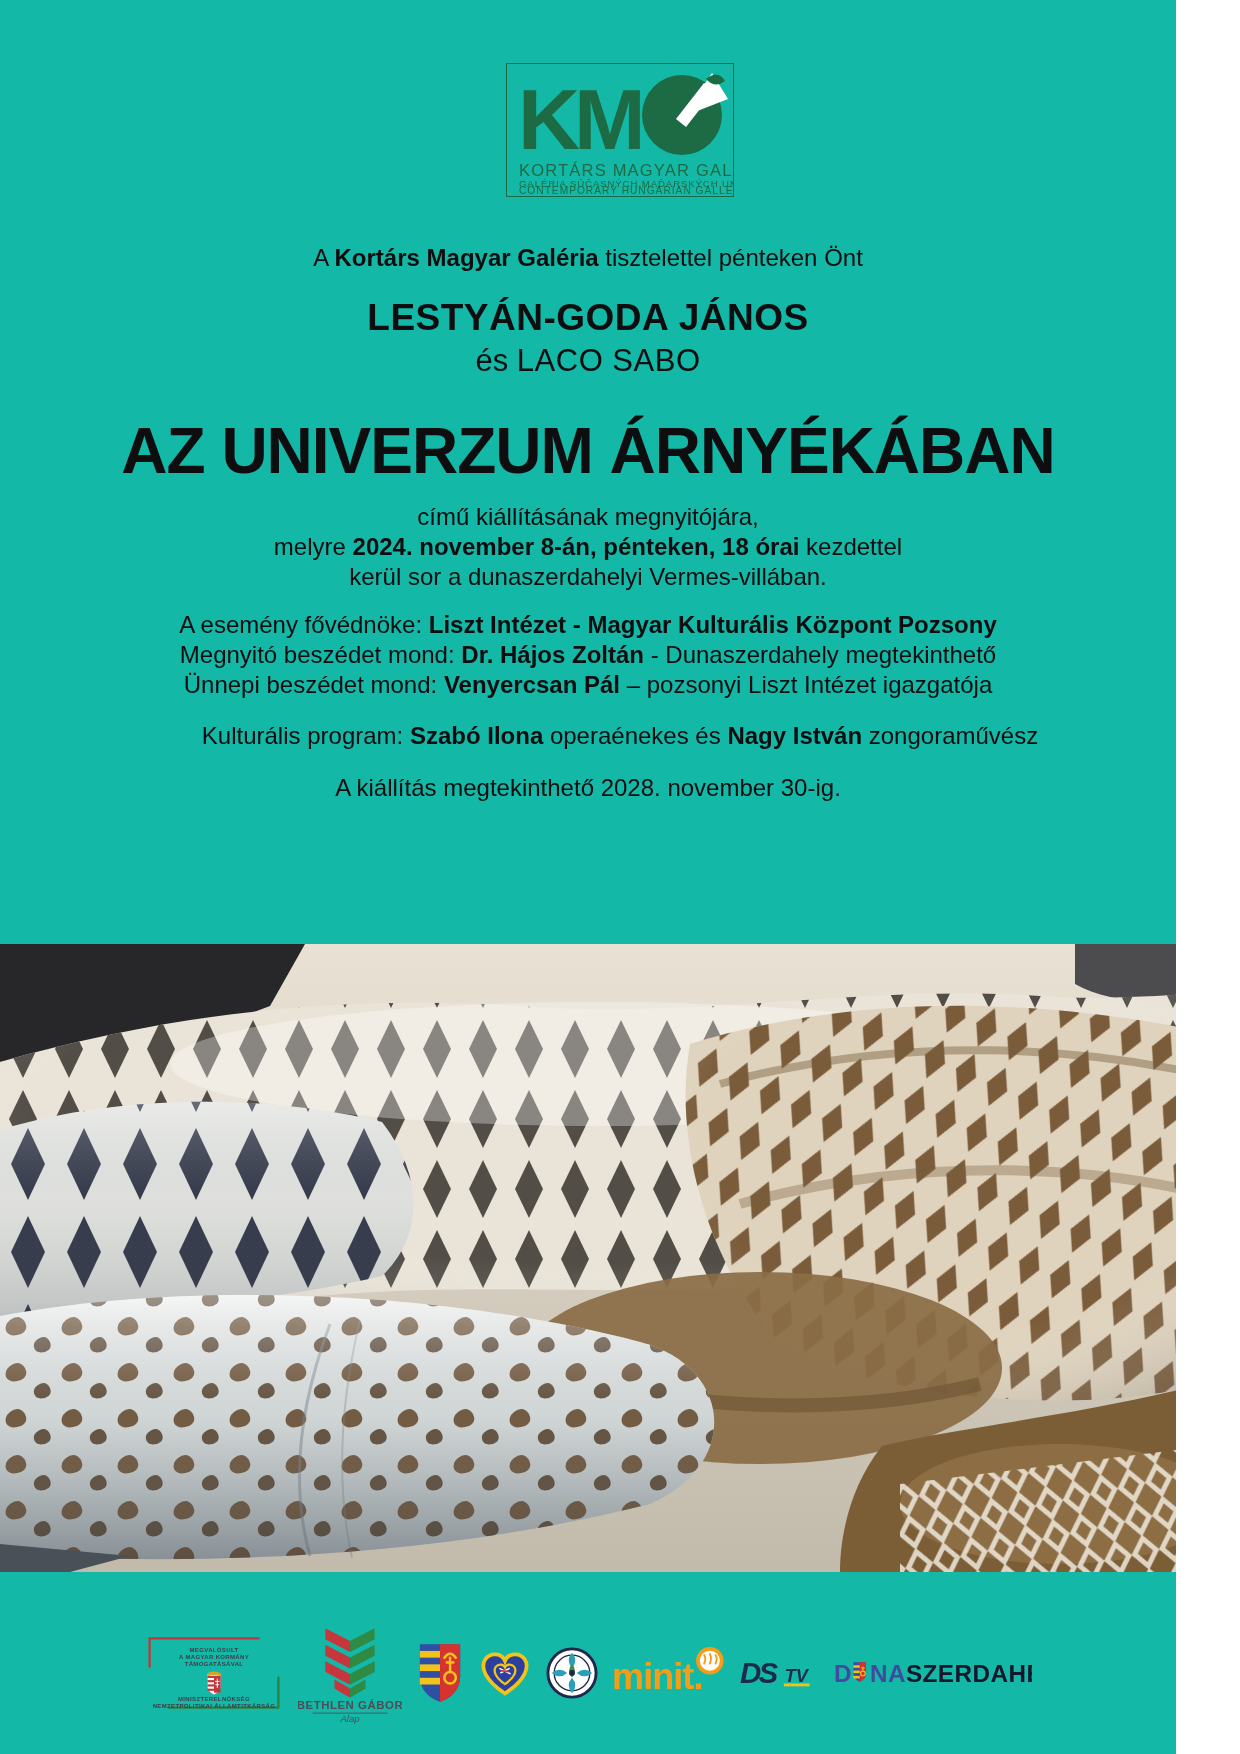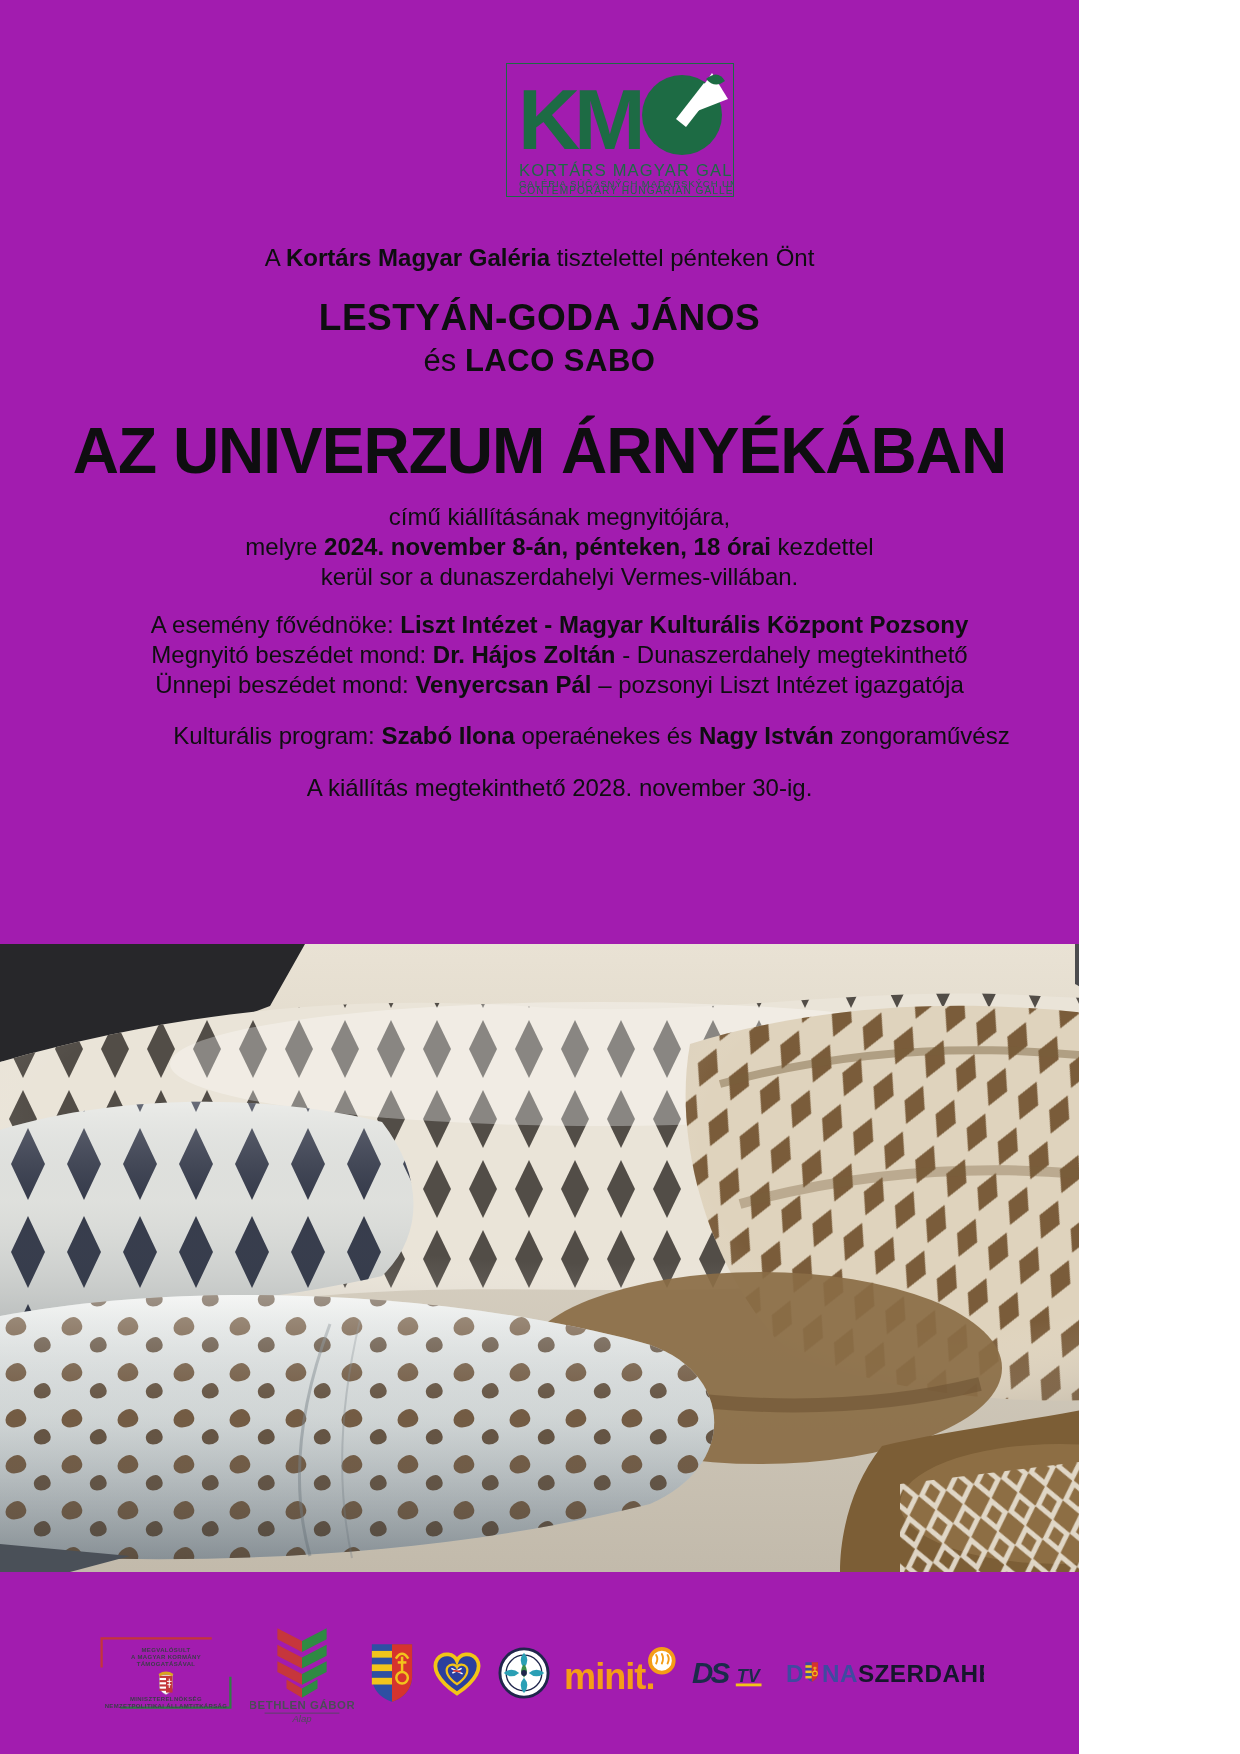--- a/index.html
+++ b/index.html
@@ -1,27 +1,27 @@
 <!DOCTYPE html>
 <html><head>
 <meta charset="utf-8">
 <style>
   html,body{margin:0;padding:0;background:#ffffff;}
-  .page{position:relative;width:1079px;height:1754px;background:#a21caf;overflow:hidden;
+  .page{position:relative;width:1176px;height:1754px;background:#14b8a6;overflow:hidden;
         font-family:"Liberation Sans",sans-serif;color:#0e0e10;}
   .abs{position:absolute;}
   .center{position:absolute;left:0;width:100%;text-align:center;}
   .b{font-weight:700;}
   .invite{top:244px;font-size:24px;}
   .artist1{top:297px;font-size:37px;font-weight:700;letter-spacing:.5px;}
   .artist2{top:343px;font-size:31px;}
   .artist2 .conj{font-weight:400;}
-  .artist2 .nm{font-weight:700;letter-spacing:.5px;margin-top:44px;}
+  .artist2 .nm{font-weight:400;letter-spacing:.5px;margin-top:44px;}
   .title{top:414px;font-size:64px;font-weight:800;letter-spacing:-1px;}
-  .para{line-height:30px;font-size:24px;padding-left:20px;}
+  .para{line-height:30px;font-size:24px;}
   .details{top:502px;}
   .eventlines{top:610px;}
   .program{top:721px;margin-left:32px;}
   .viewing{top:773px;}
   .photo{position:absolute;top:944px;left:0;width:1240px;height:628px;display:block;}
   .footer{position:absolute;top:1608px;left:0;width:100%;height:130px;
           display:flex;justify-content:center;align-items:center;gap:14px;}
   .footer svg{display:block;}
   .gov-txt{font-size:6.4px;fill:#3c3c49;letter-spacing:.4px;font-weight:700;}
   .beth-txt{font-size:12.5px;fill:#4c4c58;letter-spacing:.6px;font-weight:700;}

